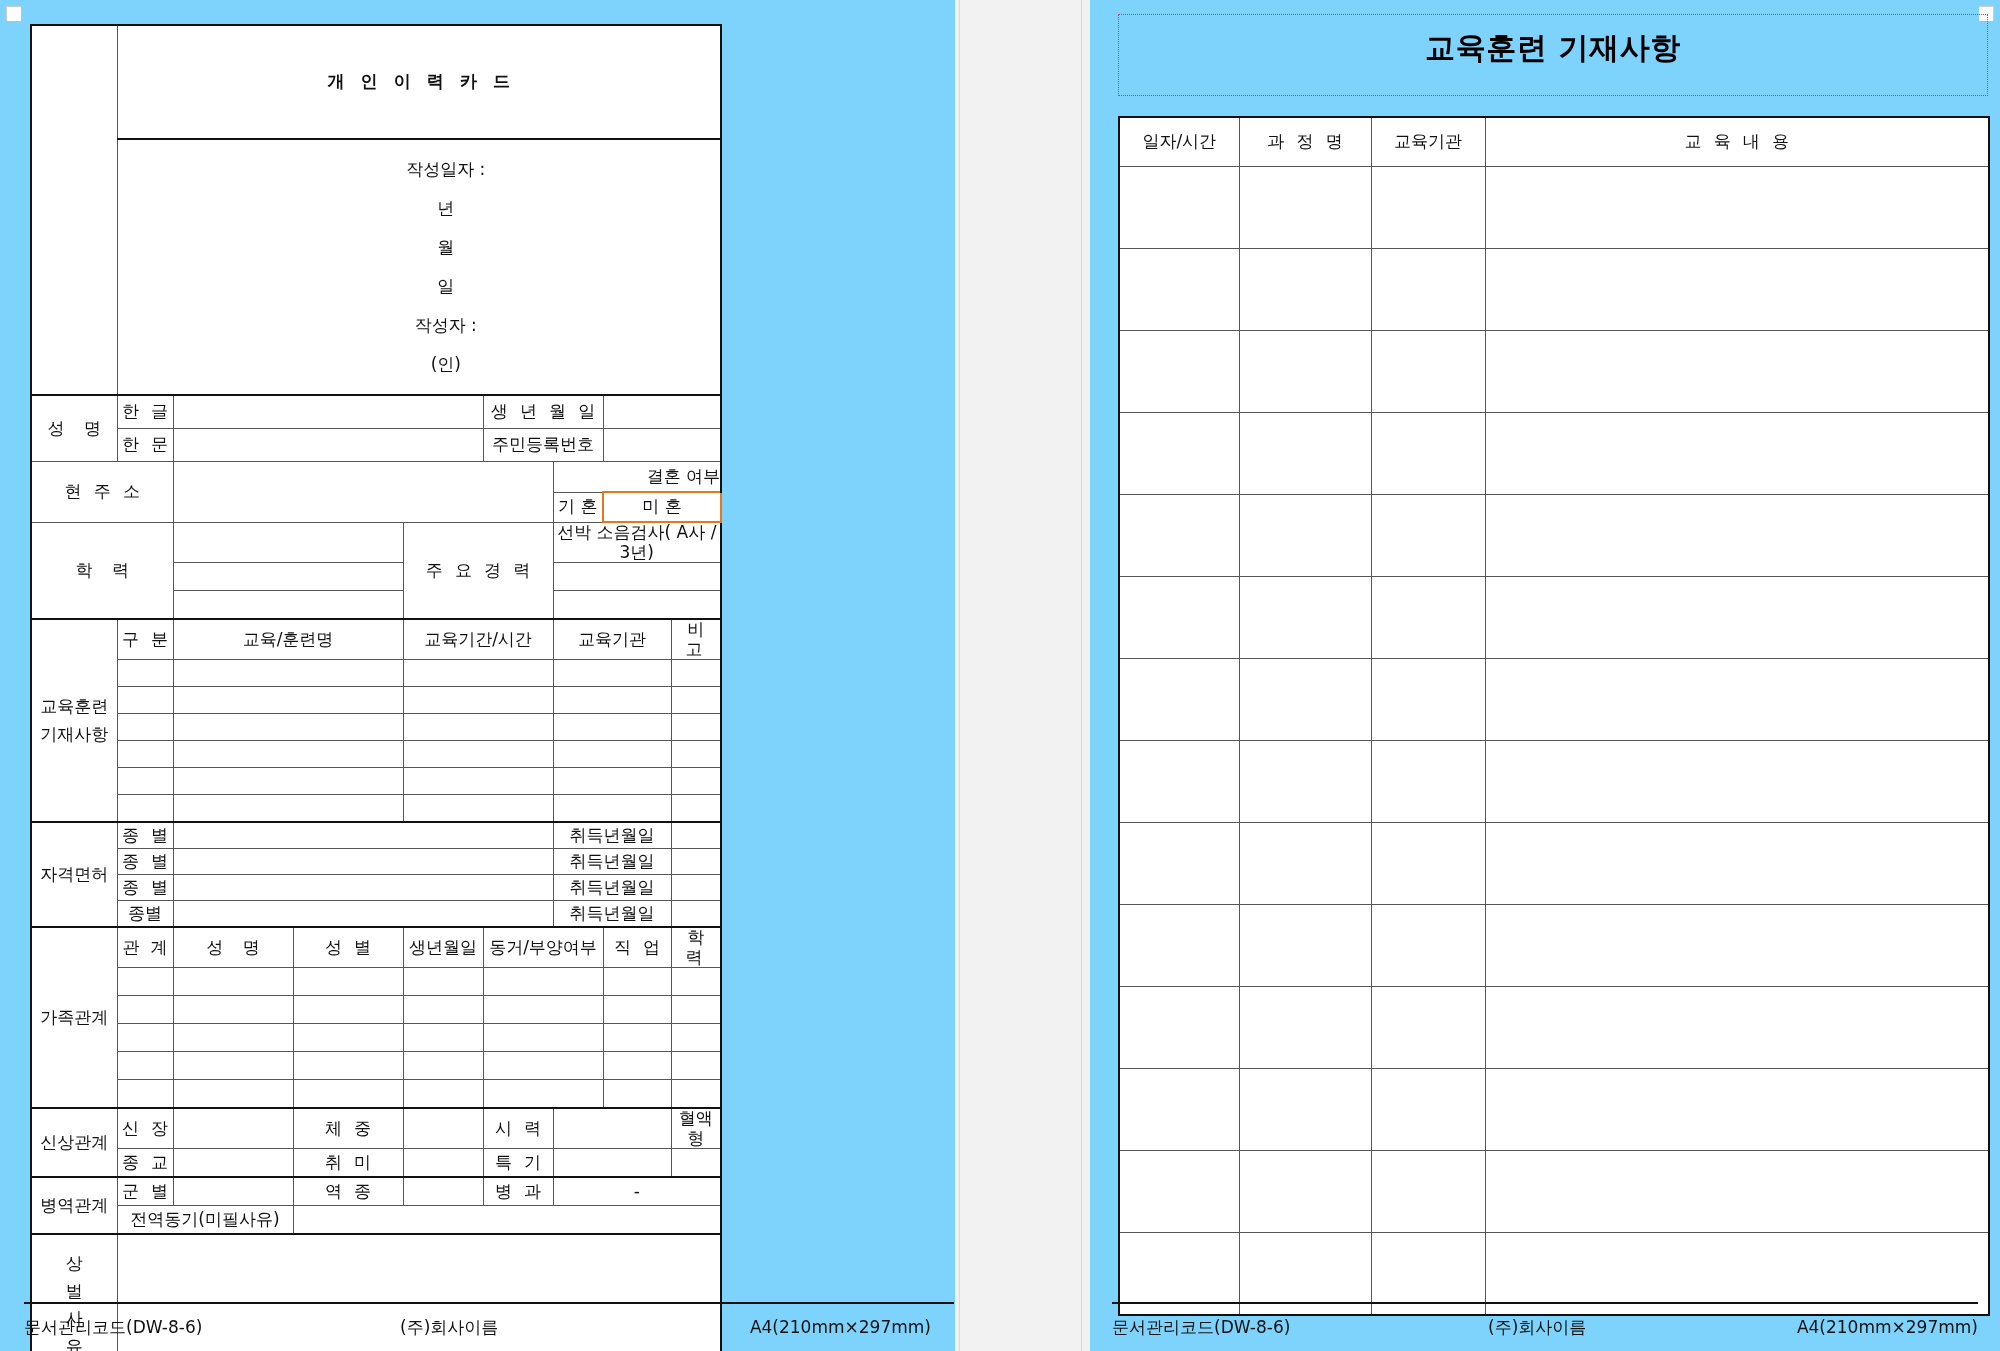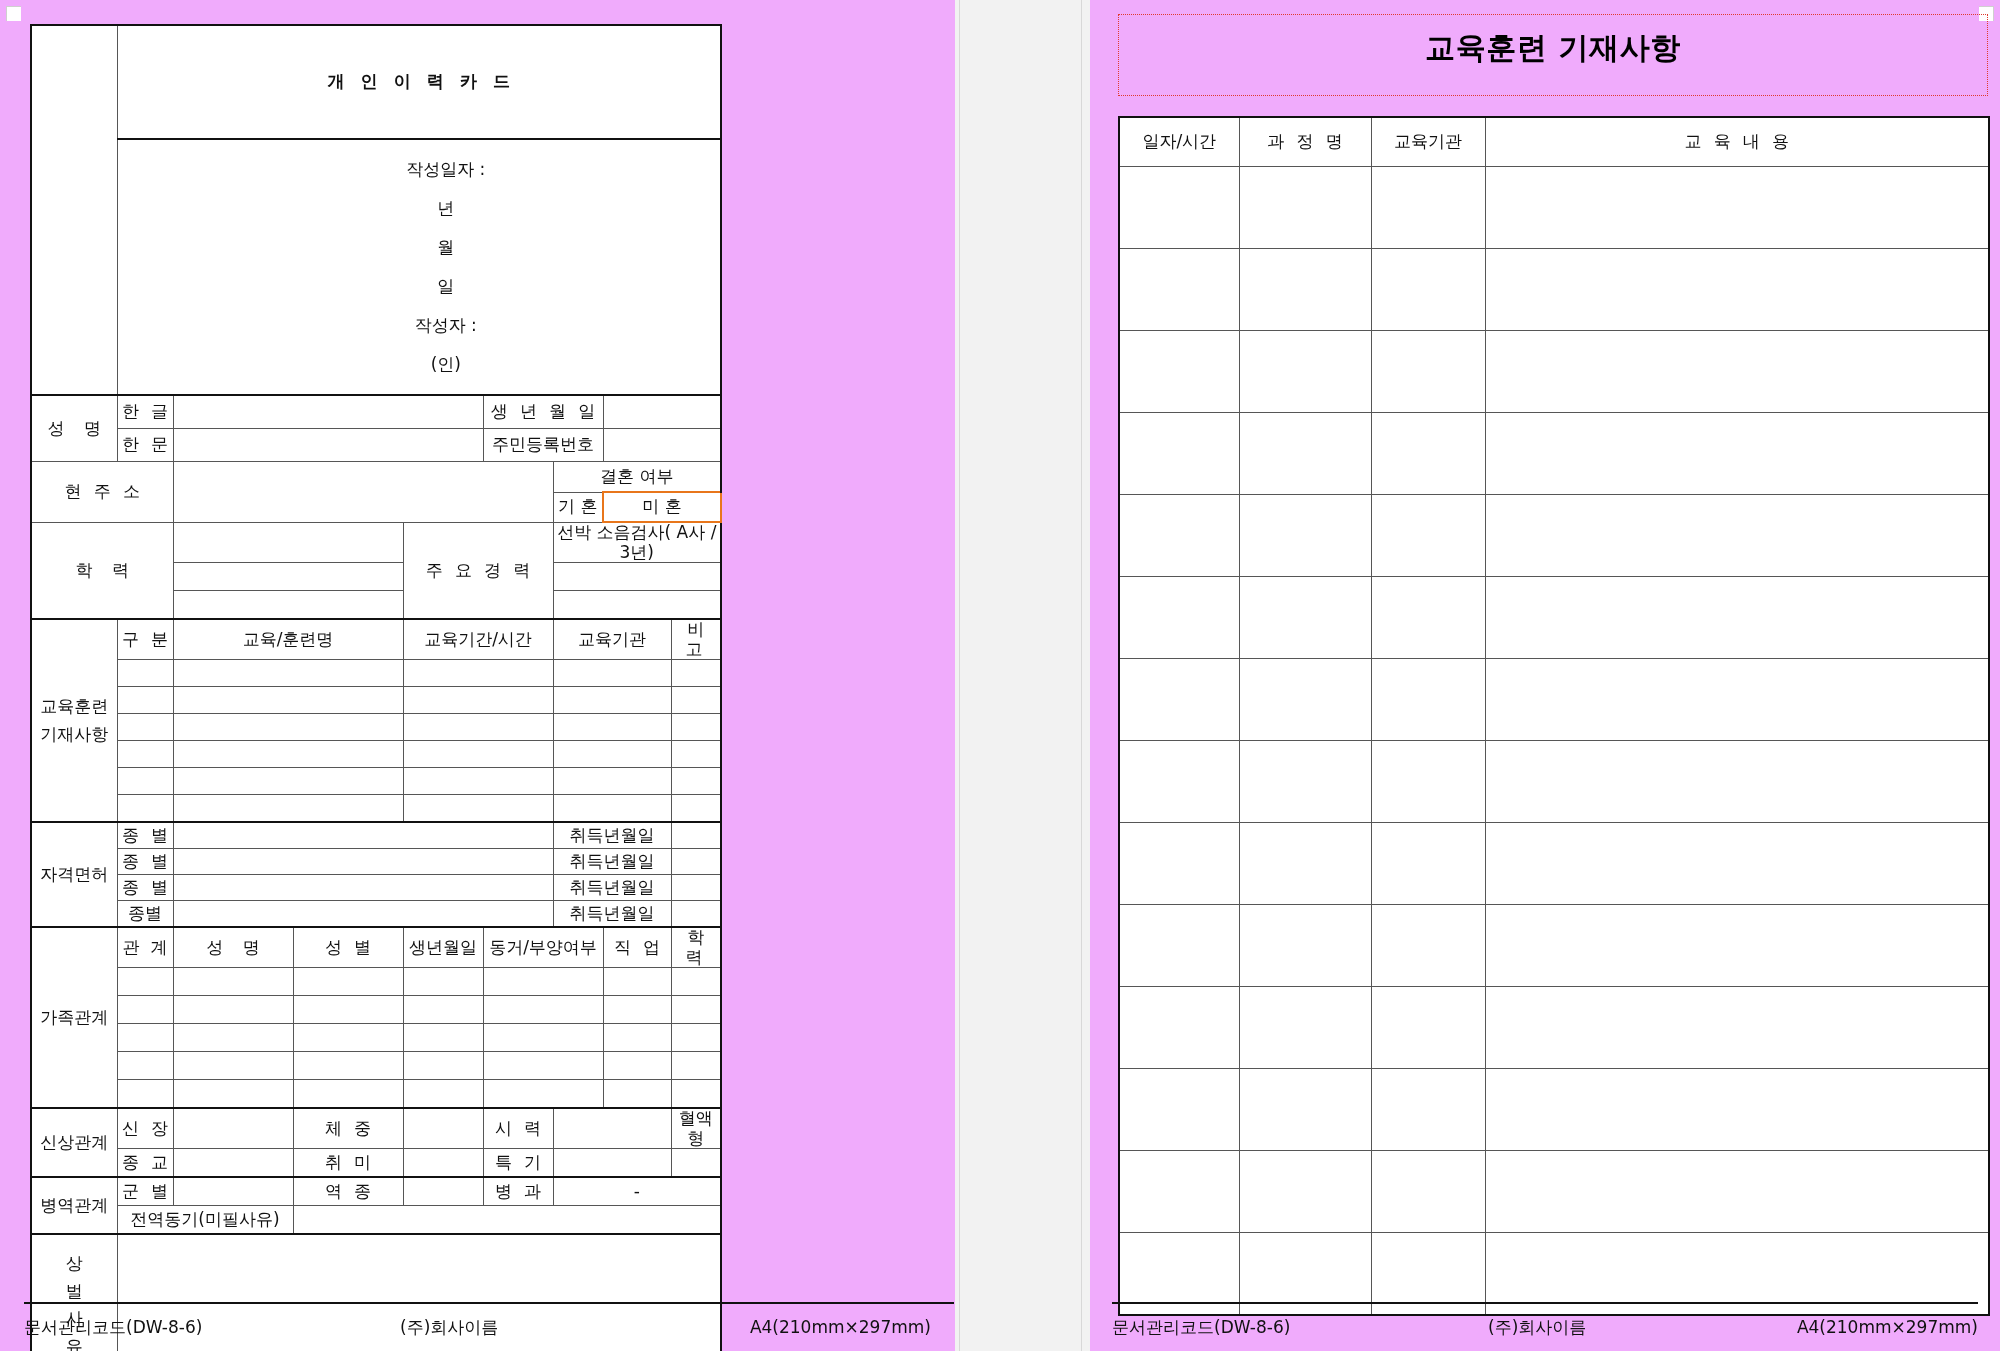--- a/index.html
+++ b/index.html
@@ -6,21 +6,21 @@
   body{
     width:2000px;height:1351px;
     background:#f2f2f2;
     font-family:"DejaVu Sans","Liberation Sans",sans-serif;
     overflow:hidden;
   }
   .workspace{position:relative;width:2000px;height:1351px;}
 
   
   .sheet{
-    position:absolute;top:0;height:1351px;background:#f0abfc;
+    position:absolute;top:0;height:1351px;background:#7dd3fc;
     box-sizing:border-box;
   }
   #sheet-left{left:0;width:955px;}
   #sheet-right{left:1090px;width:910px;}
   .gutter{
     position:absolute;top:0;left:955px;width:135px;height:1351px;
     background:#f2f2f2;
   }
   .gutter .gline{position:absolute;top:0;bottom:0;width:1px;background:#d8d8d8;}
   .gutter .gline.a{left:4px;}
@@ -150,21 +150,21 @@
       <tr>
         <td class="sp1">한 문</td>
         <td colspan="3" style="height:32px;"></td>
         <td colspan="2">주민등록번호</td>
         <td colspan="2" class="thick-right"></td>
       </tr>
 
       <tr>
         <td colspan="2" rowspan="2" class="thick-left sp1">현 주 소</td>
         <td colspan="4" rowspan="2" style="height:58px;"></td>
-        <td colspan="3" class="thick-right" style="height:29px;">결혼 여부</td>
+        <td colspan="3" class="thick-right" style="height:29px;text-align:right;">결혼 여부</td>
       </tr>
       <tr>
         <td style="height:29px;">기 혼</td>
         <td colspan="2" class="orange-cell thick-right">미 혼</td>
       </tr>
 
       <tr>
         <td colspan="2" rowspan="3" class="thick-left sp2">학     력</td>
         <td colspan="2" style="height:27px;"></td>
         <td colspan="2" rowspan="3" class="sp1">주 요 경 력</td>

